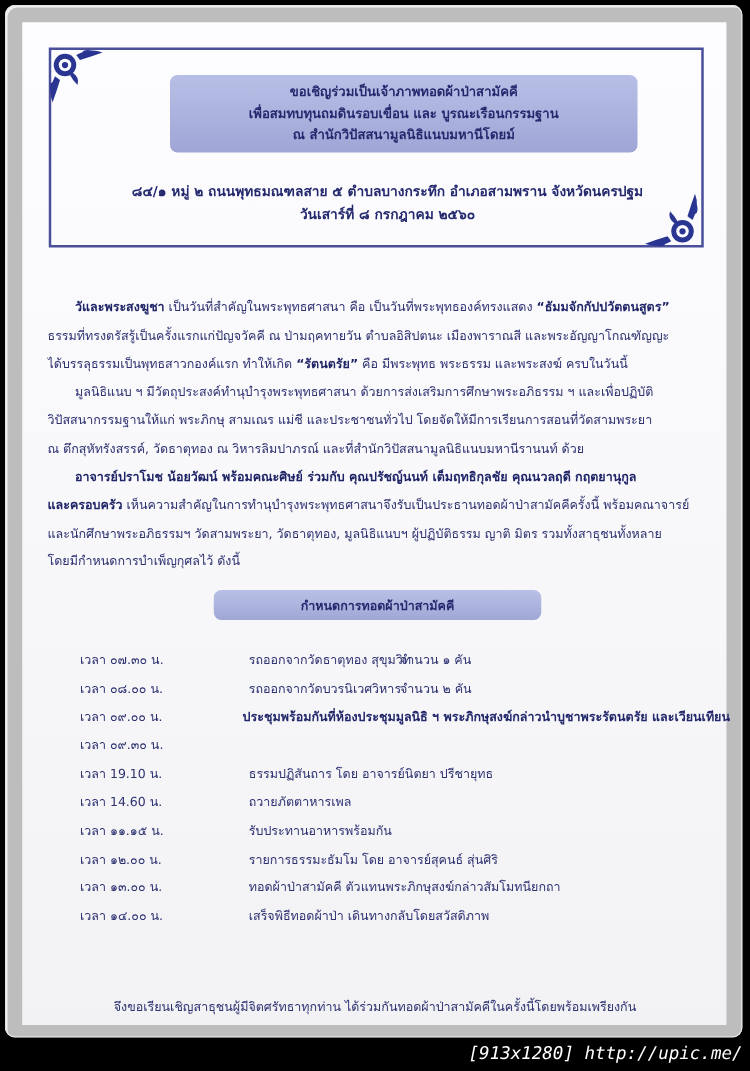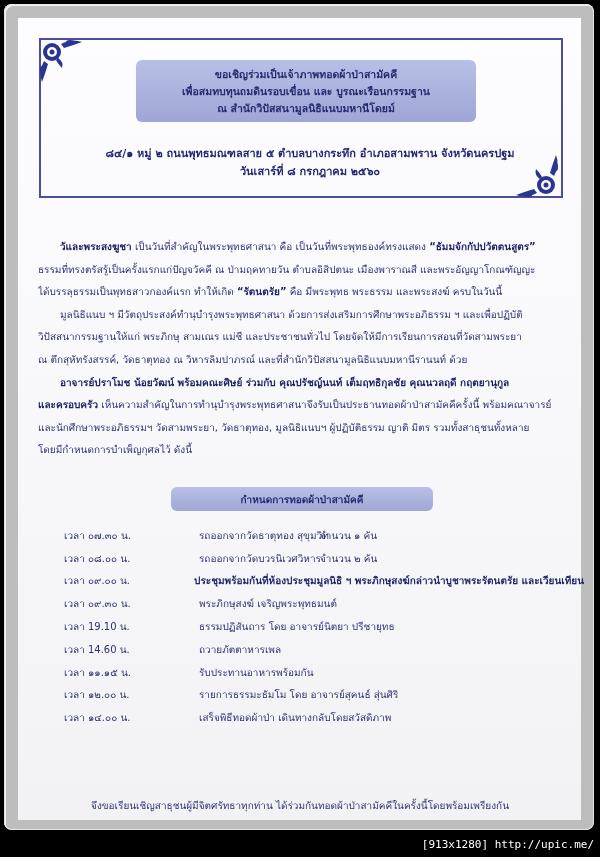--- a/index.html
+++ b/index.html
@@ -20,57 +20,57 @@
   .head-box {
     position: absolute; left: 39px; top: 38px; width: 524px; height: 160px;
     border-left: 2px solid #4a4f9a; border-top: 2px solid #4a4f9a;
     border-right: 2px solid #4a4f9a; border-bottom: 2px solid #4a4f9a;
     box-sizing: border-box;
   }
   .orn { position: absolute; width: 48px; height: 48px; }
   .orn.tl { left: 36px; top: 36px; }
   .orn.br { left: 514px; top: 153px; transform: rotate(180deg); }
   .title-box {
-    position: absolute; left: 136px; top: 60px; width: 340px; height: 62px;
+    position: absolute; left: 136px; top: 60px; width: 374px; height: 62px;
     background: linear-gradient(180deg, #b8bfe6 0%, #9fa6d6 100%);
     border-radius: 6px;
     display: flex; flex-direction: column; align-items: center; justify-content: center;
   }
   .title-line { color: #24296e; font-weight: bold; font-size: 10.5px; line-height: 17px; white-space: nowrap; }
   .address {
     position: absolute; left: 60px; top: 145px; width: 500px; text-align: center;
     color: #24296e; font-weight: bold; font-size: 11px; line-height: 18px;
   }
   .address div { white-space: nowrap; }
   .body-text {
     position: absolute; left: 38px; top: 236px; width: 528px;
     color: #2d3170; font-size: 10px; line-height: 22.6px;
   }
   .body-text .ln { white-space: nowrap; overflow: hidden; }
   .indent { padding-left: 22px; }
   b.em { color: #1f2466; }
   .sched-title {
-    position: absolute; left: 171px; top: 487px; width: 262px; height: 24px;
+    position: absolute; left: 171px; top: 472px; width: 262px; height: 24px;
     background: linear-gradient(180deg, #b9c0e6 0%, #a0a7d6 100%); border-radius: 6px;
     display: flex; align-items: center; justify-content: center;
     color: #24296e; font-weight: bold; font-size: 10px;
   }
   .sched { position: absolute; left: 64px; top: 520px; width: 520px; }
-  .row { position: relative; height: 22.8px; font-size: 10px; color: #2d3170; white-space: nowrap; display: flex; align-items: flex-end; }
+  .row { position: relative; height: 22.8px; font-size: 10px; color: #2d3170; white-space: nowrap; display: flex; align-items: flex-start; }
   .row .t { width: 98px; display: inline-block; }
   .row .a { display: inline-block; margin-left: 37px; }
   .row .c { position: absolute; left: 256px; }
   .row.bold .a { font-weight: bold; color: #22276a; }
   .closing {
     position: absolute; left: 0; top: 798px; width: 600px; text-align: center;
     color: #2d3170; font-size: 10px;
   }
   .watermark {
     position: absolute; right: 6px; bottom: 6px; color: #fff;
-    font-family: "DejaVu Sans Mono", monospace; font-size: 11px;
+    font-family: "DejaVu Sans Mono", monospace; font-size: 14px; font-style: italic;
   }
 </style>
 </head>
 <body>
 
 <div class="frame-outer"></div>
 <div class="paper"></div>
 
 <div class="head-box"></div>
 
@@ -135,39 +135,42 @@
     <span class="t">เวลา ๐๘.๐๐ น.</span>
     <span class="a">รถออกจากวัดบวรนิเวศวิหาร</span>
     <span class="c">จำนวน ๒ คัน</span>
   </div>
   <div class="row bold">
     <span class="t">เวลา ๐๙.๐๐ น.</span>
     <span class="a">ประชุมพร้อมกันที่ห้องประชุมมูลนิธิ ฯ พระภิกษุสงฆ์กล่าวนำบูชาพระรัตนตรัย และเวียนเทียน</span>
   </div>
   <div class="row">
     <span class="t">เวลา ๐๙.๓๐ น.</span>
-    <span class="a">พระภิกษุสงฆ์ เจริญพระพุทธมนต์</span>
   </div>
   <div class="row">
     <span class="t">เวลา 19.10 น.</span>
     <span class="a">ธรรมปฏิสันถาร โดย อาจารย์นิตยา ปรีชายุทธ</span>
   </div>
   <div class="row">
     <span class="t">เวลา 14.60 น.</span>
     <span class="a">ถวายภัตตาหารเพล</span>
   </div>
   <div class="row">
     <span class="t">เวลา ๑๑.๑๕ น.</span>
     <span class="a">รับประทานอาหารพร้อมกัน</span>
   </div>
   <div class="row">
     <span class="t">เวลา ๑๒.๐๐ น.</span>
     <span class="a">รายการธรรมะธัมโม โดย อาจารย์สุคนธ์ สุ่นศิริ</span>
   </div>
   <div class="row">
+    <span class="t">เวลา ๑๓.๐๐ น.</span>
+    <span class="a">ทอดผ้าป่าสามัคคี ตัวแทนพระภิกษุสงฆ์กล่าวสัมโมทนียกถา</span>
+  </div>
+  <div class="row">
     <span class="t">เวลา ๑๔.๐๐ น.</span>
     <span class="a">เสร็จพิธีทอดผ้าป่า  เดินทางกลับโดยสวัสดิภาพ</span>
   </div>
 </div>
 
 <div class="closing">จึงขอเรียนเชิญสาธุชนผู้มีจิตศรัทธาทุกท่าน ได้ร่วมกันทอดผ้าป่าสามัคคีในครั้งนี้โดยพร้อมเพรียงกัน</div>
 
 <div class="watermark">[913x1280] http://upic.me/</div>
 
 </body></html>

